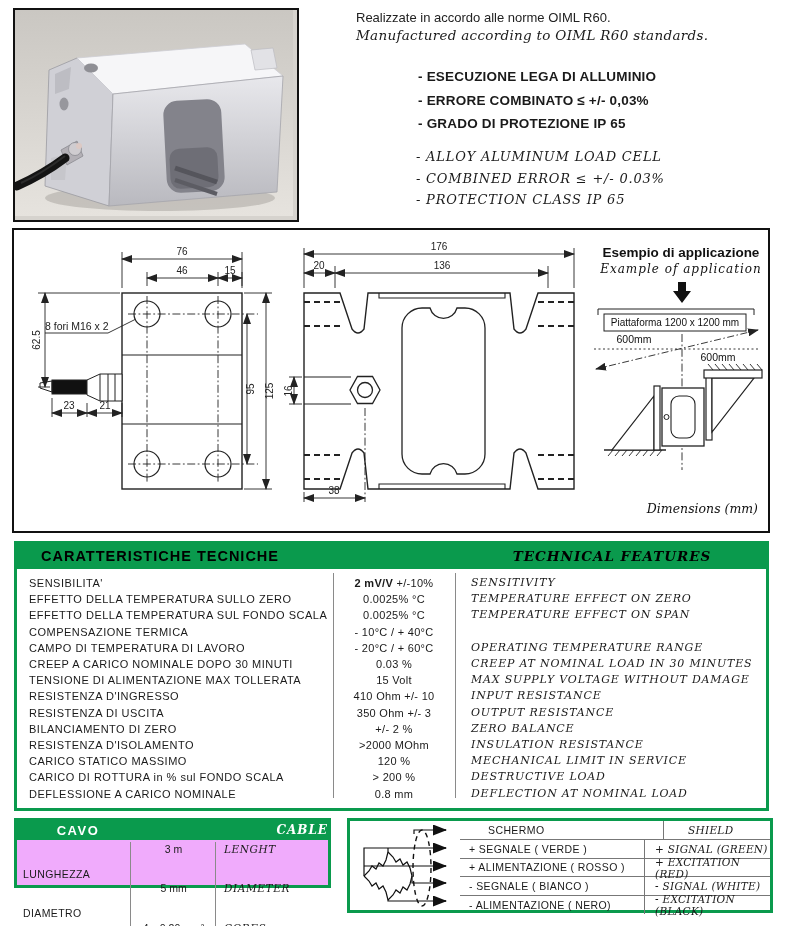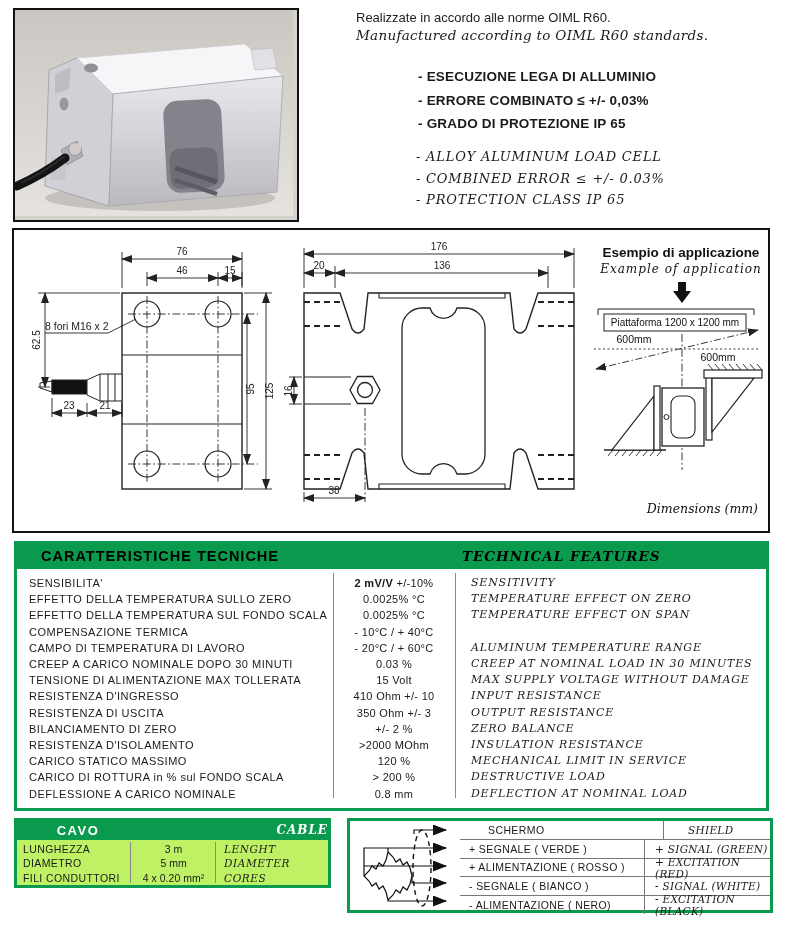--- a/index.html
+++ b/index.html
@@ -13,37 +13,37 @@
   .intro-line2{left:6px;top:19px;font-family:"DejaVu Serif",serif;font-style:italic;font-size:13.5px;letter-spacing:0.3px;}
   .bullets-it{left:68px;top:57px;font-weight:bold;font-size:13.5px;line-height:23.5px;letter-spacing:0.2px;}
   .bullets-en{left:66px;top:138px;font-family:"DejaVu Serif",serif;font-style:italic;font-size:13px;line-height:21.5px;letter-spacing:0.8px;}
   
   .drawing-box{left:12px;top:228px;width:754px;height:301px;border:2px solid #111;background:#fff;}
   .drawing-box svg{position:absolute;top:6px;}
   
   .tech-table{left:14px;top:541px;width:749px;height:264px;border:3px solid var(--green);background:#fff;}
   .tech-head{position:relative;height:25px;background:var(--green);color:#000000;}
   .tech-head .t-it{position:absolute;left:24px;top:4px;font-weight:bold;font-size:14.5px;letter-spacing:1px;}
-  .tech-head .t-en{position:absolute;left:445px;width:300px;top:4px;text-align:left;font-family:"DejaVu Serif",serif;font-style:italic;font-weight:bold;font-size:13.5px;letter-spacing:1px;}
+  .tech-head .t-en{position:absolute;left:445px;width:300px;top:4px;text-align:center;font-family:"DejaVu Serif",serif;font-style:italic;font-weight:bold;font-size:13.5px;letter-spacing:1px;}
   .tech-body{position:relative;padding-top:6px;}
   .tech-row{display:flex;line-height:16.2px;font-size:11px;}
   .tech-row .c-it{width:304px;padding-left:12px;letter-spacing:0.5px;}
   .tech-row .c-val{width:122px;text-align:center;letter-spacing:0.3px;}
   .tech-row .c-en{flex:1;padding-left:16px;font-family:"DejaVu Serif",serif;font-style:italic;letter-spacing:0.8px;}
   .vline{position:absolute;top:4px;bottom:4px;width:1px;background:#8a8a8a;}
   .vl1{left:316px;} .vl2{left:438px;}
   
-  .cable-table{left:14px;top:818px;width:311px;height:64px;border:3px solid var(--green);background:#bef264;}
+  .cable-table{left:14px;top:818px;width:311px;height:64px;border:3px solid var(--green);background:#f0abfc;}
   .cable-head{display:flex;height:19px;background:var(--green);color:#fff;}
   .cable-head .h-it{width:122px;text-align:center;font-weight:bold;font-size:13px;letter-spacing:1.5px;line-height:19px;}
   .cable-head .h-sp{width:84px;}
   .cable-head .h-en{flex:1;text-align:right;font-family:"DejaVu Serif",serif;font-style:italic;font-weight:bold;font-size:12px;line-height:19px;letter-spacing:1px;}
   .cable-body{position:relative;padding-top:2px;}
   .cable-row{display:flex;line-height:14.3px;font-size:10.5px;}
-  .cable-row .c-it{width:108px;padding-left:6px;letter-spacing:0.4px;}
+  .cable-row .c-it{width:108px;padding-left:6px;letter-spacing:0.4px;margin-top:25px;}
   .cable-row .c-val{width:85px;text-align:center;}
   .cable-row .c-en{flex:1;padding-left:8px;font-family:"DejaVu Serif",serif;font-style:italic;letter-spacing:0.6px;}
   .cable-body .vline{top:2px;bottom:2px;}
   .cvl1{left:113px;} .cvl2{left:198px;}
   
   .wiring-table{left:347px;top:818px;width:420px;height:89px;border:3px solid var(--green);background:#fff;}
   .wiring-rows{position:absolute;left:110px;right:0;top:0;bottom:0;}
   .wire-row{display:flex;height:17.8px;align-items:center;font-size:10.5px;}
   .wire-row + .wire-row{border-top:1px solid #777;}
   .wire-row .w-it{width:175px;padding-left:9px;letter-spacing:0.4px;border-right:1px solid #777;height:100%;display:flex;align-items:center;}
@@ -305,21 +305,21 @@
         <span class="c-val">0.0025% °C</span>
         <span class="c-en">TEMPERATURE EFFECT ON SPAN</span>
       </div>
       <div class="tech-row">
         <span class="c-it">COMPENSAZIONE TERMICA</span>
         <span class="c-val">- 10°C / + 40°C</span>
       </div>
       <div class="tech-row">
         <span class="c-it">CAMPO DI TEMPERATURA DI LAVORO</span>
         <span class="c-val">- 20°C / + 60°C</span>
-        <span class="c-en">ALUMINUM TEMPERATURE RANGE</span>
+        <span class="c-en">OPERATING TEMPERATURE RANGE</span>
       </div>
       <div class="tech-row">
         <span class="c-it">CREEP A CARICO NOMINALE DOPO 30 MINUTI</span>
         <span class="c-val">0.03 %</span>
         <span class="c-en">CREEP AT NOMINAL LOAD IN 30 MINUTES</span>
       </div>
       <div class="tech-row">
         <span class="c-it">TENSIONE DI ALIMENTAZIONE MAX TOLLERATA</span>
         <span class="c-val">15 Volt</span>
         <span class="c-en">MAX SUPPLY VOLTAGE WITHOUT DAMAGE</span>

